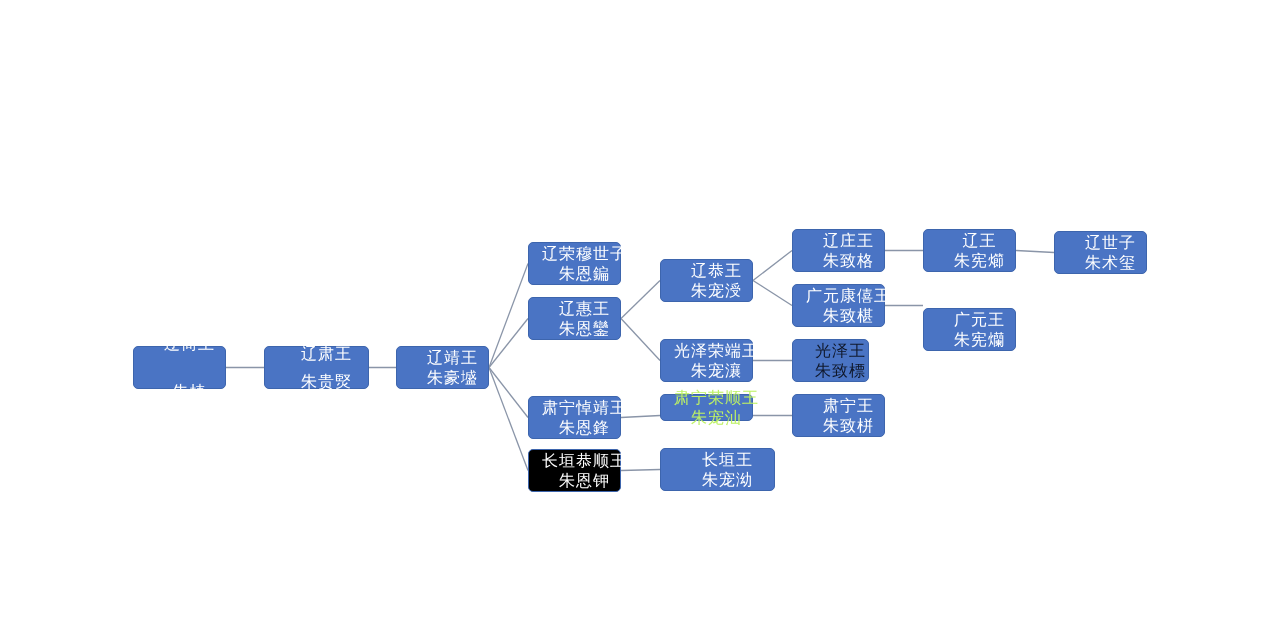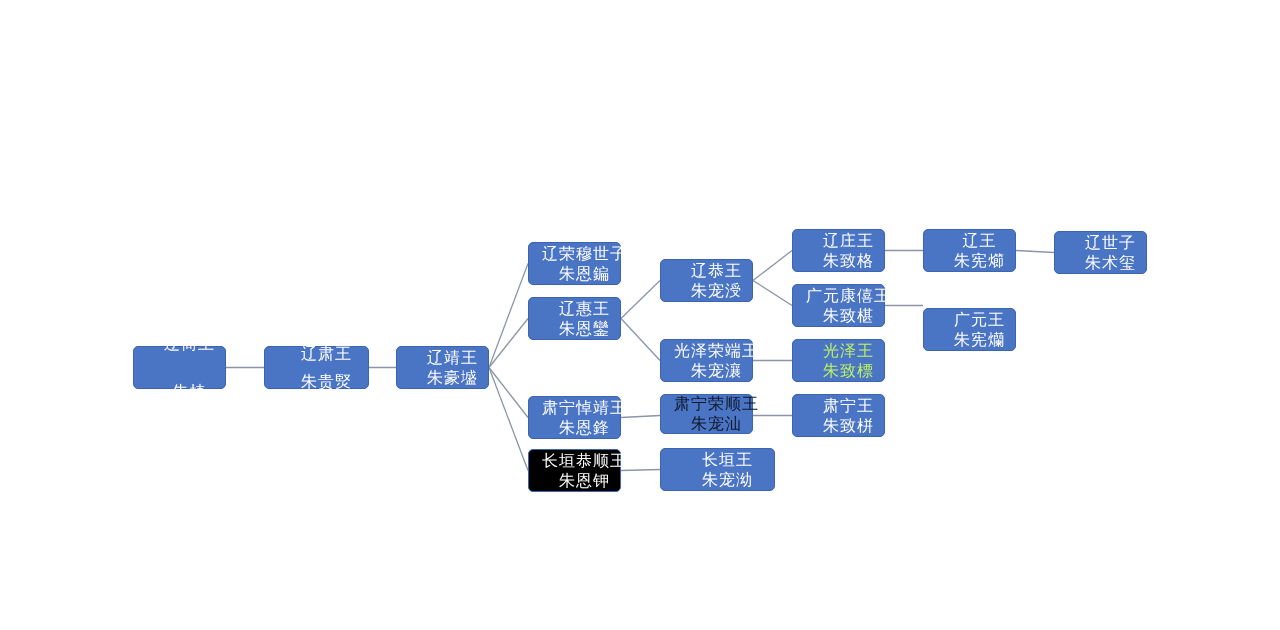--- a/index.html
+++ b/index.html
@@ -95,37 +95,37 @@
         <span class="node-name">朱恩钾</span>
       </div>
       <div class="node" style="left: 660px; top: 259px; width: 93px; height: 43px; background: rgb(74, 116, 196); border: 1px solid rgb(61, 101, 173); color: rgb(255, 255, 255);">
         <span class="node-title">辽恭王</span>
         <span class="node-name">朱宠涭</span>
       </div>
       <div class="node" style="left: 660px; top: 339px; width: 93px; height: 43px; background: rgb(74, 116, 196); border: 1px solid rgb(61, 101, 173); color: rgb(255, 255, 255);">
         <span class="node-title">光泽荣端王</span>
         <span class="node-name">朱宠瀼</span>
       </div>
-      <div class="node" style="left: 660px; top: 394px; width: 93px; height: 40px; background: rgb(74, 116, 196); border: 1px solid rgb(61, 101, 173); color: #0f172a;">
+      <div class="node" style="left: 660px; top: 394px; width: 93px; height: 27px; background: rgb(74, 116, 196); border: 1px solid rgb(61, 101, 173); color: #bef264;">
         <span class="node-title">肃宁荣顺王</span>
         <span class="node-name">朱宠汕</span>
       </div>
       <div class="node" style="left: 660px; top: 448px; width: 115px; height: 43px; background: rgb(74, 116, 196); border: 1px solid rgb(61, 101, 173); color: rgb(255, 255, 255);">
         <span class="node-title">长垣王</span>
         <span class="node-name">朱宠泑</span>
       </div>
       <div class="node" style="left: 792px; top: 229px; width: 93px; height: 43px; background: rgb(74, 116, 196); border: 1px solid rgb(61, 101, 173); color: rgb(255, 255, 255);">
         <span class="node-title">辽庄王</span>
         <span class="node-name">朱致格</span>
       </div>
       <div class="node" style="left: 792px; top: 284px; width: 93px; height: 43px; background: rgb(74, 116, 196); border: 1px solid rgb(61, 101, 173); color: rgb(255, 255, 255);">
         <span class="node-title">广元康僖王</span>
         <span class="node-name">朱致椹</span>
       </div>
-      <div class="node" style="left: 792px; top: 339px; width: 93px; height: 43px; background: rgb(74, 116, 196); border: 1px solid rgb(61, 101, 173); color: #bef264;">
+      <div class="node" style="left: 792px; top: 339px; width: 77px; height: 43px; background: rgb(74, 116, 196); border: 1px solid rgb(61, 101, 173); color: #0f172a;">
         <span class="node-title">光泽王</span>
         <span class="node-name">朱致標</span>
       </div>
       <div class="node" style="left: 792px; top: 394px; width: 93px; height: 43px; background: rgb(74, 116, 196); border: 1px solid rgb(61, 101, 173); color: rgb(255, 255, 255);">
         <span class="node-title">肃宁王</span>
         <span class="node-name">朱致栟</span>
       </div>
       <div class="node" style="left: 923px; top: 229px; width: 93px; height: 43px; background: rgb(74, 116, 196); border: 1px solid rgb(61, 101, 173); color: rgb(255, 255, 255);">
         <span class="node-title">辽王</span>
         <span class="node-name">朱宪㸅</span>

